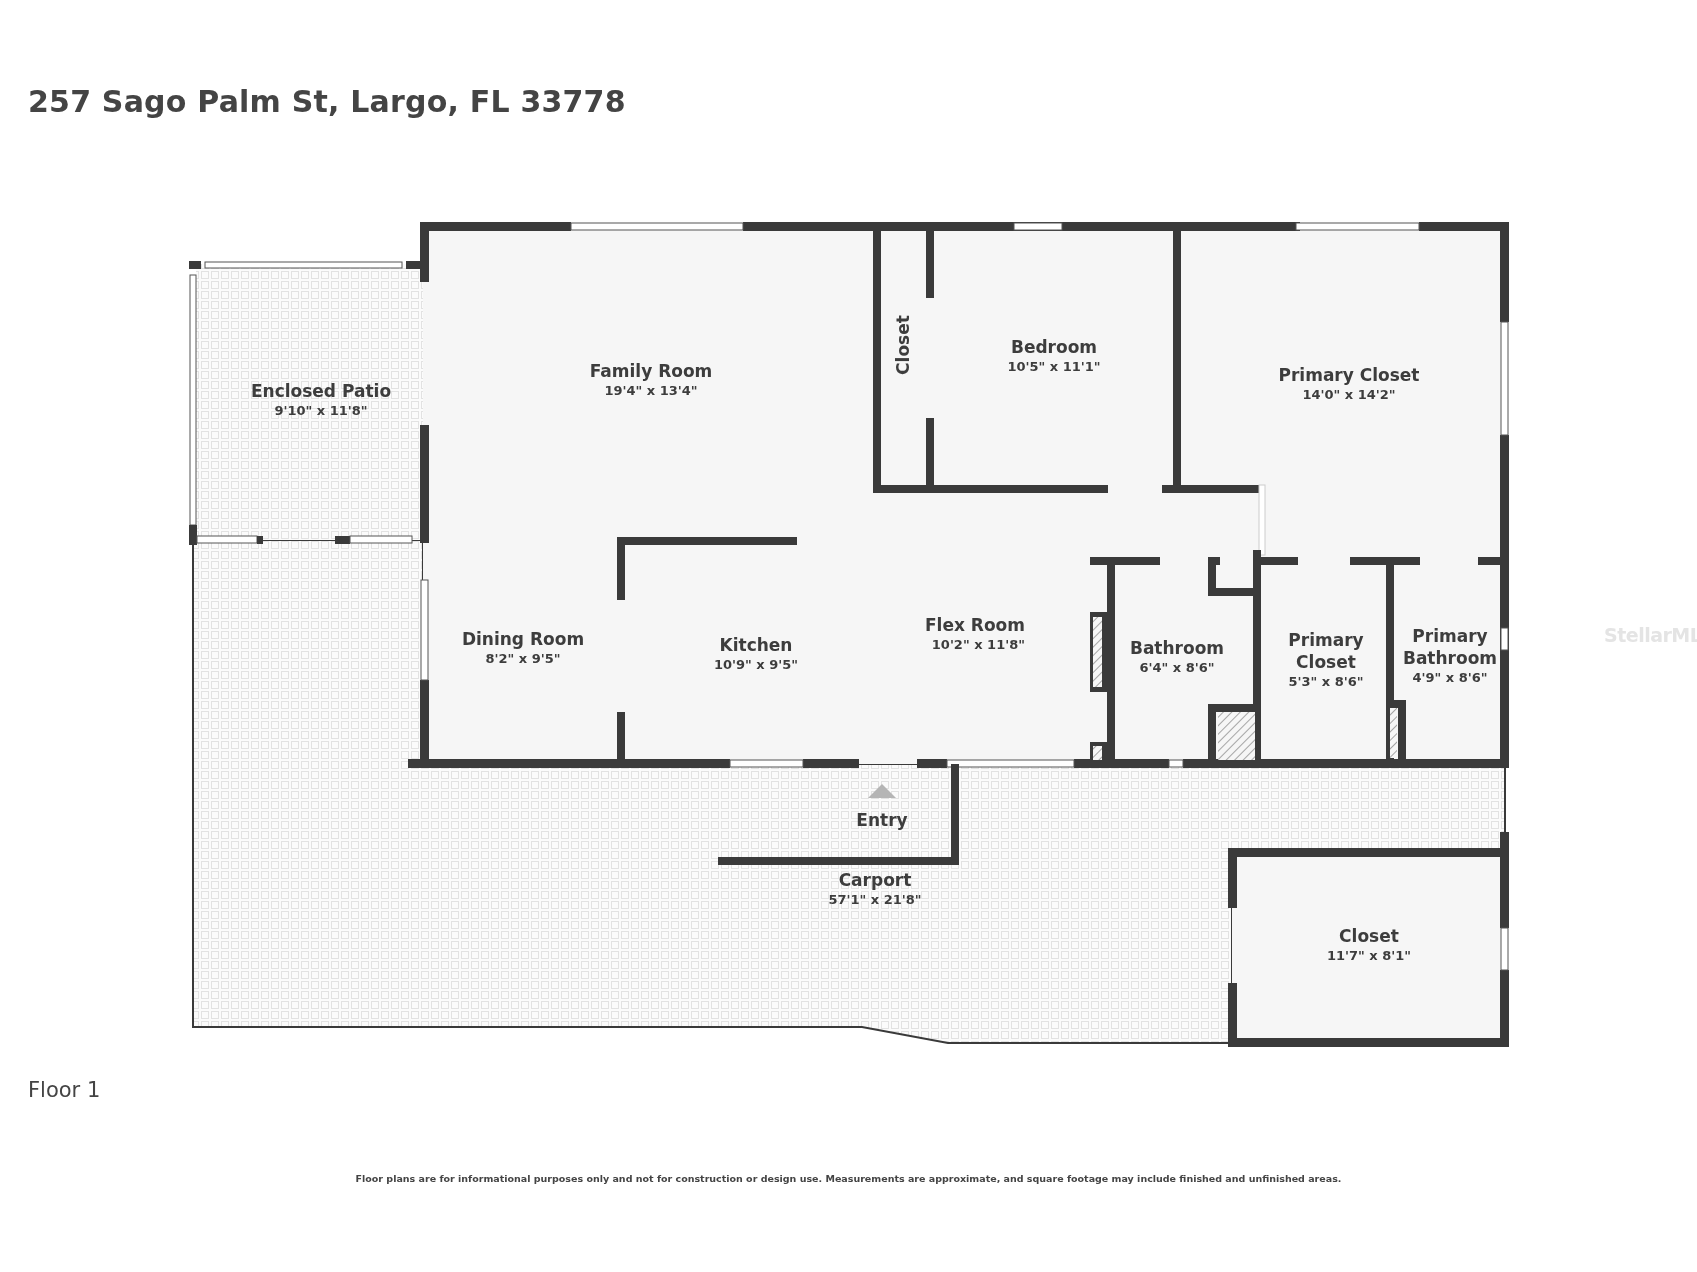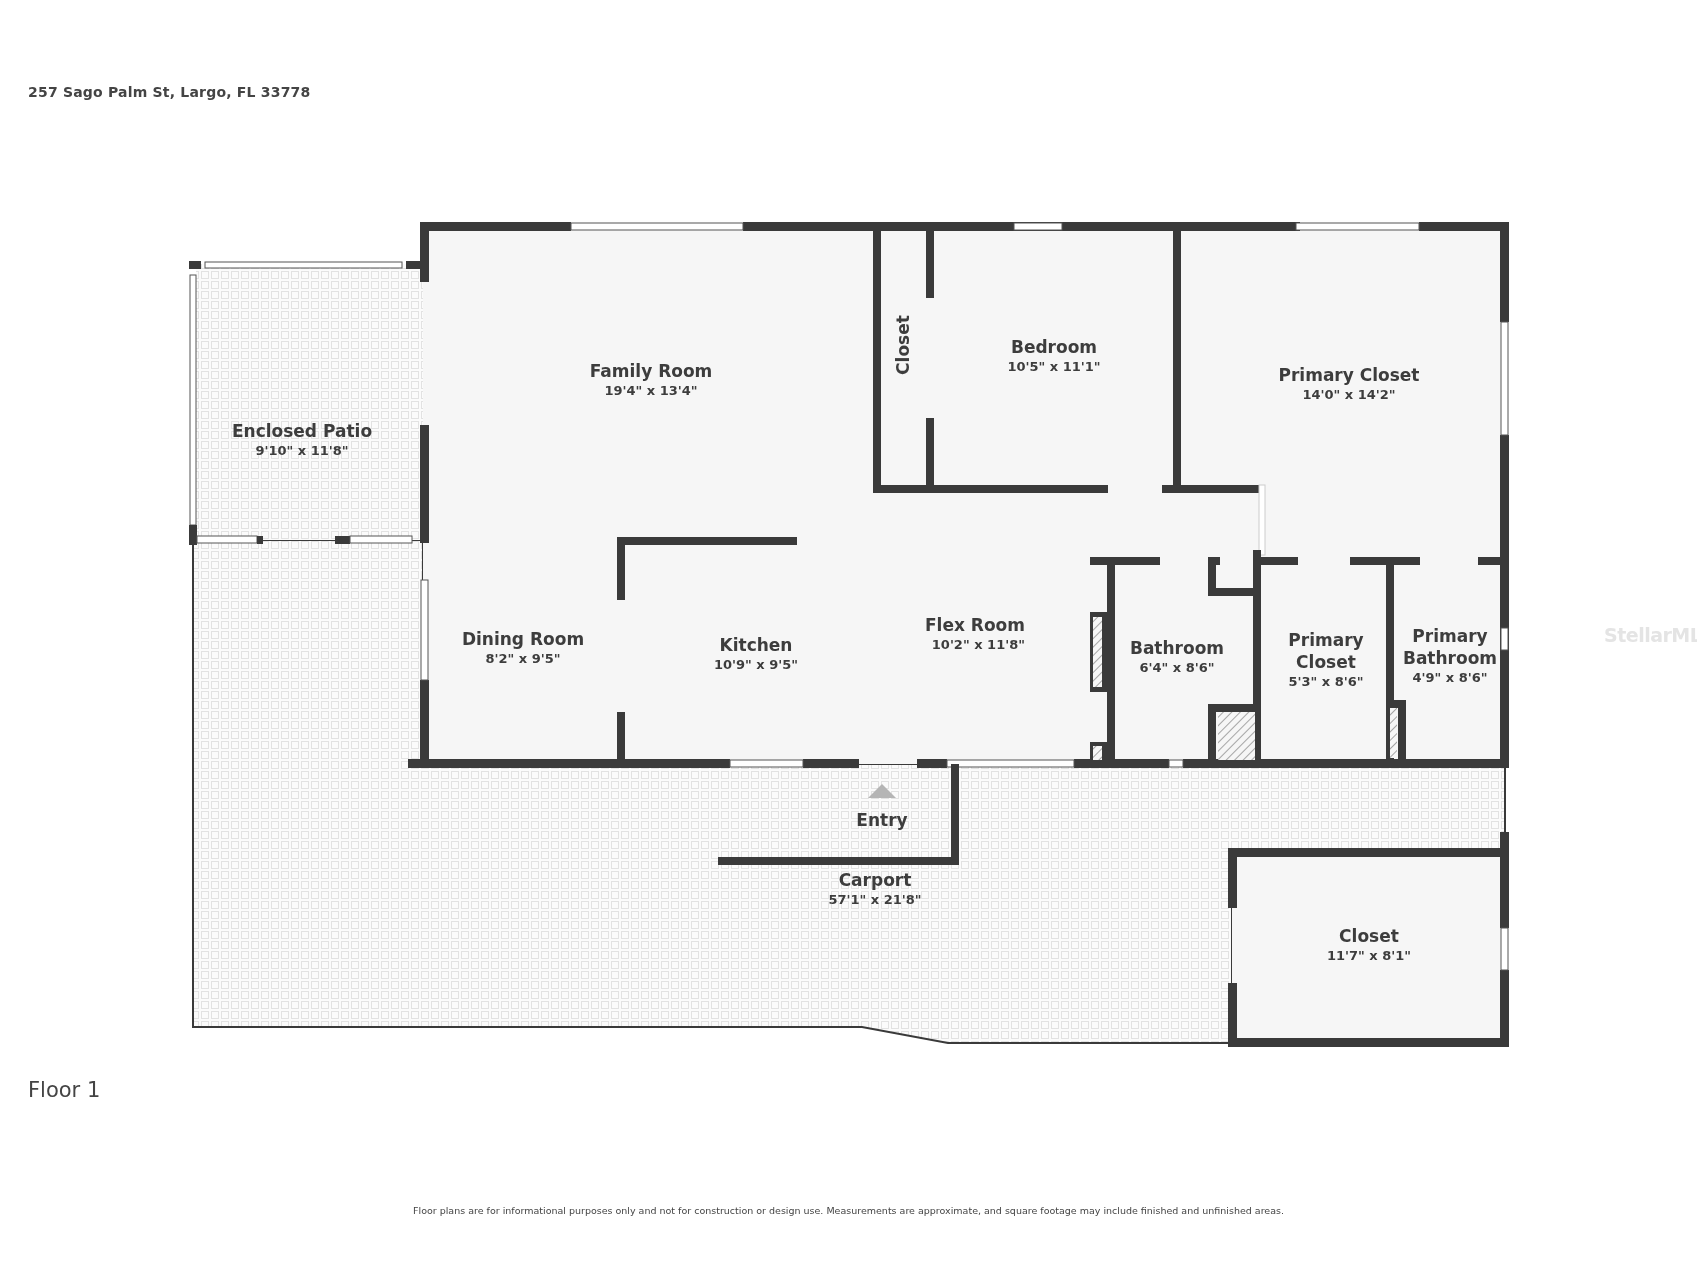--- a/index.html
+++ b/index.html
@@ -1,20 +1,20 @@
 <!DOCTYPE html>
 <html><head>
 <meta charset="utf-8">
 <style>
   html, body { margin:0; padding:0; background:#ffffff; }
   body { width:1697px; height:1272px; position:relative; overflow:hidden;
          font-family:"DejaVu Sans", "Liberation Sans", sans-serif; color:#3d3d3d; }
-  .address { position:absolute; left:28px; top:84px; font-size:14px; font-weight:bold; color:#444; letter-spacing:0.2px; }
+  .address { position:absolute; left:28px; top:84px; font-size:30px; font-weight:bold; color:#444; letter-spacing:0.2px; }
   .floor-label { position:absolute; left:28px; top:1078px; font-size:21px; font-weight:normal; color:#444; }
-  .disclaimer { position:absolute; left:0; width:1697px; top:1173px; text-align:center; font-size:9.5px; font-weight:normal; color:#444;margin-top:32px; }
+  .disclaimer { position:absolute; left:0; width:1697px; top:1173px; text-align:center; font-size:9.5px; font-weight:bold; color:#444; }
   .watermark { position:absolute; left:1604px; top:624px; font-size:19px; color:#e4e4e4; font-weight:bold; letter-spacing:-0.5px; }
   svg.plan { position:absolute; left:0; top:0; }
   .label-html { position:absolute; text-align:center; transform:translateX(-50%); white-space:nowrap; }
   .label-html .n { font-size:17px; font-weight:bold; color:#3d3d3d; line-height:22px; }
   .label-html .d { font-size:13px; font-weight:bold; color:#3d3d3d; line-height:18px; }
 </style>
 </head>
 <body>
 
 <div class="address">257 Sago Palm St, Largo, FL 33778</div>
@@ -136,21 +136,21 @@
     <rect x="1228" y="983" width="9" height="64"></rect>
     <rect x="1228" y="1038" width="281" height="9"></rect>
     <rect x="1500" y="848" width="9" height="80"></rect>
     <rect x="1500" y="970" width="9" height="77"></rect>
     <rect x="1501" y="928" width="7" height="42" fill="#fff" stroke="#555" stroke-width="1"></rect>
     <rect x="1500" y="764" width="9" height="4"></rect>
     <rect x="1500" y="832" width="9" height="20"></rect>
   </g>
 </svg>
 
-<div class="label-html" style="left:302px; top:380px;margin-top:40px;">
+<div class="label-html" style="left:321px; top:380px;">
   <div class="n">Enclosed Patio</div>
   <div class="d">9'10" x 11'8"</div>
 </div>
 <div class="label-html" style="left:651px; top:360px;">
   <div class="n">Family Room</div>
   <div class="d">19'4" x 13'4"</div>
 </div>
 <div style="position:absolute; left:903px; top:345px; transform:translate(-50%,-50%) rotate(-90deg); font-size:17px; font-weight:bold; color:#3d3d3d; white-space:nowrap;">Closet</div>
 <div class="label-html" style="left:1054px; top:336px;">
   <div class="n">Bedroom</div>

